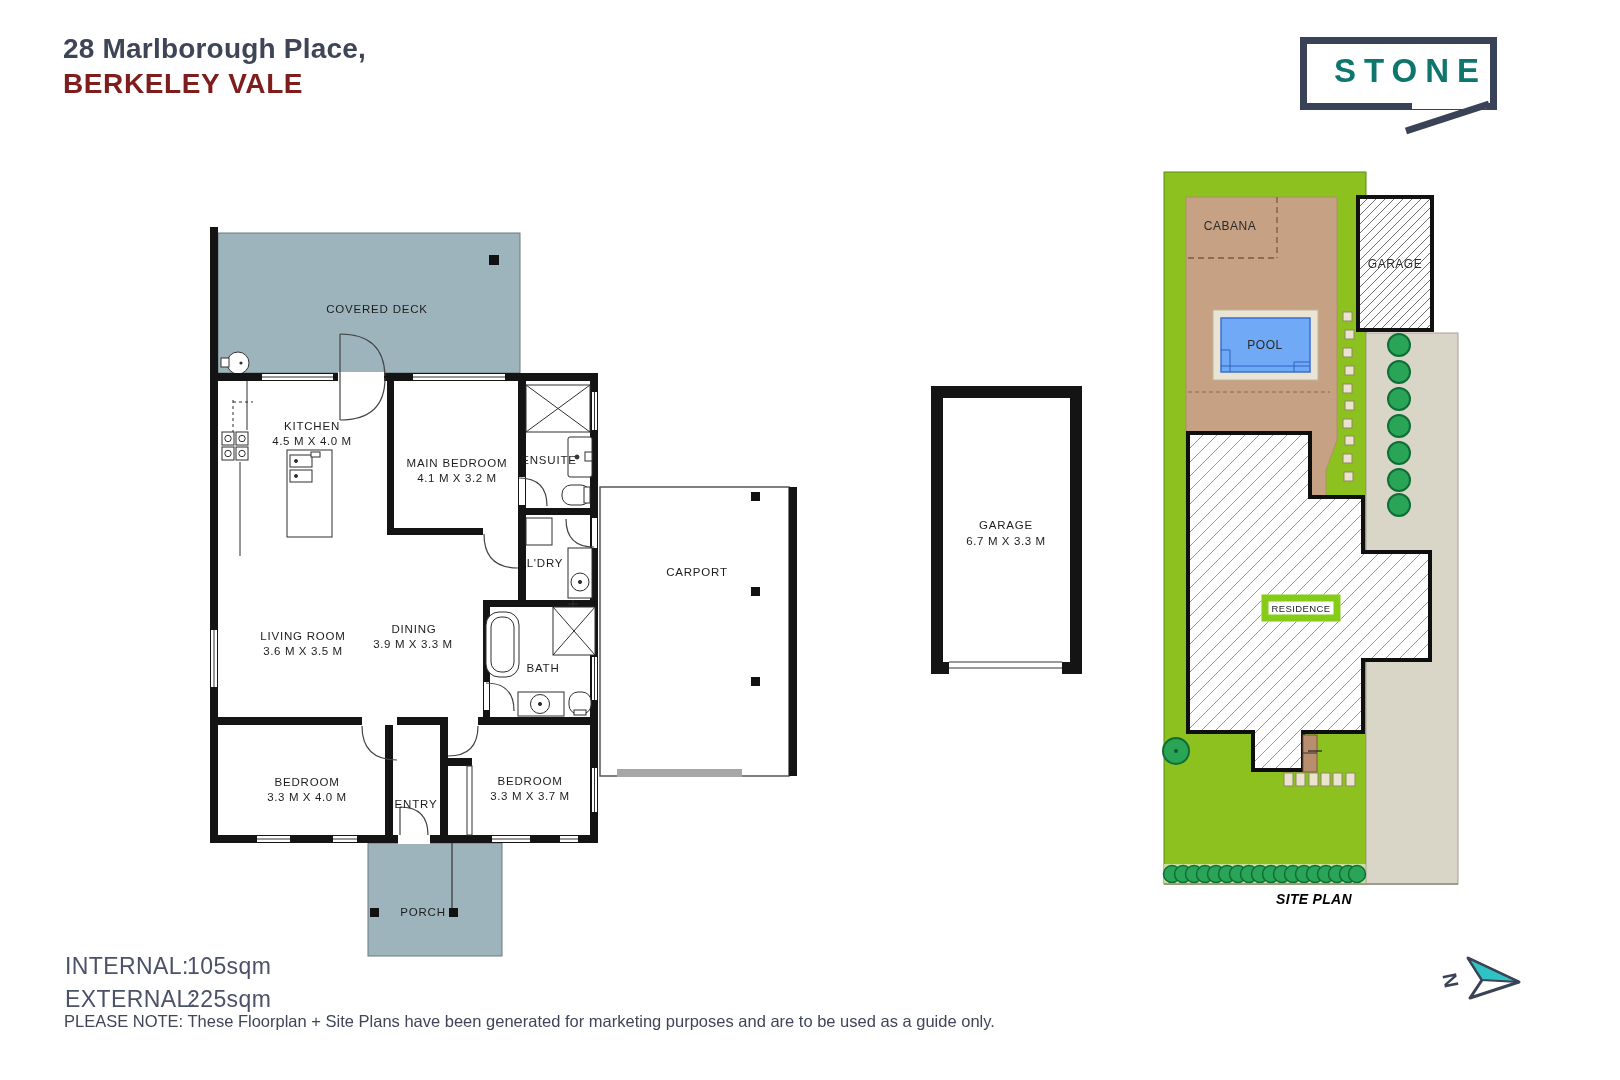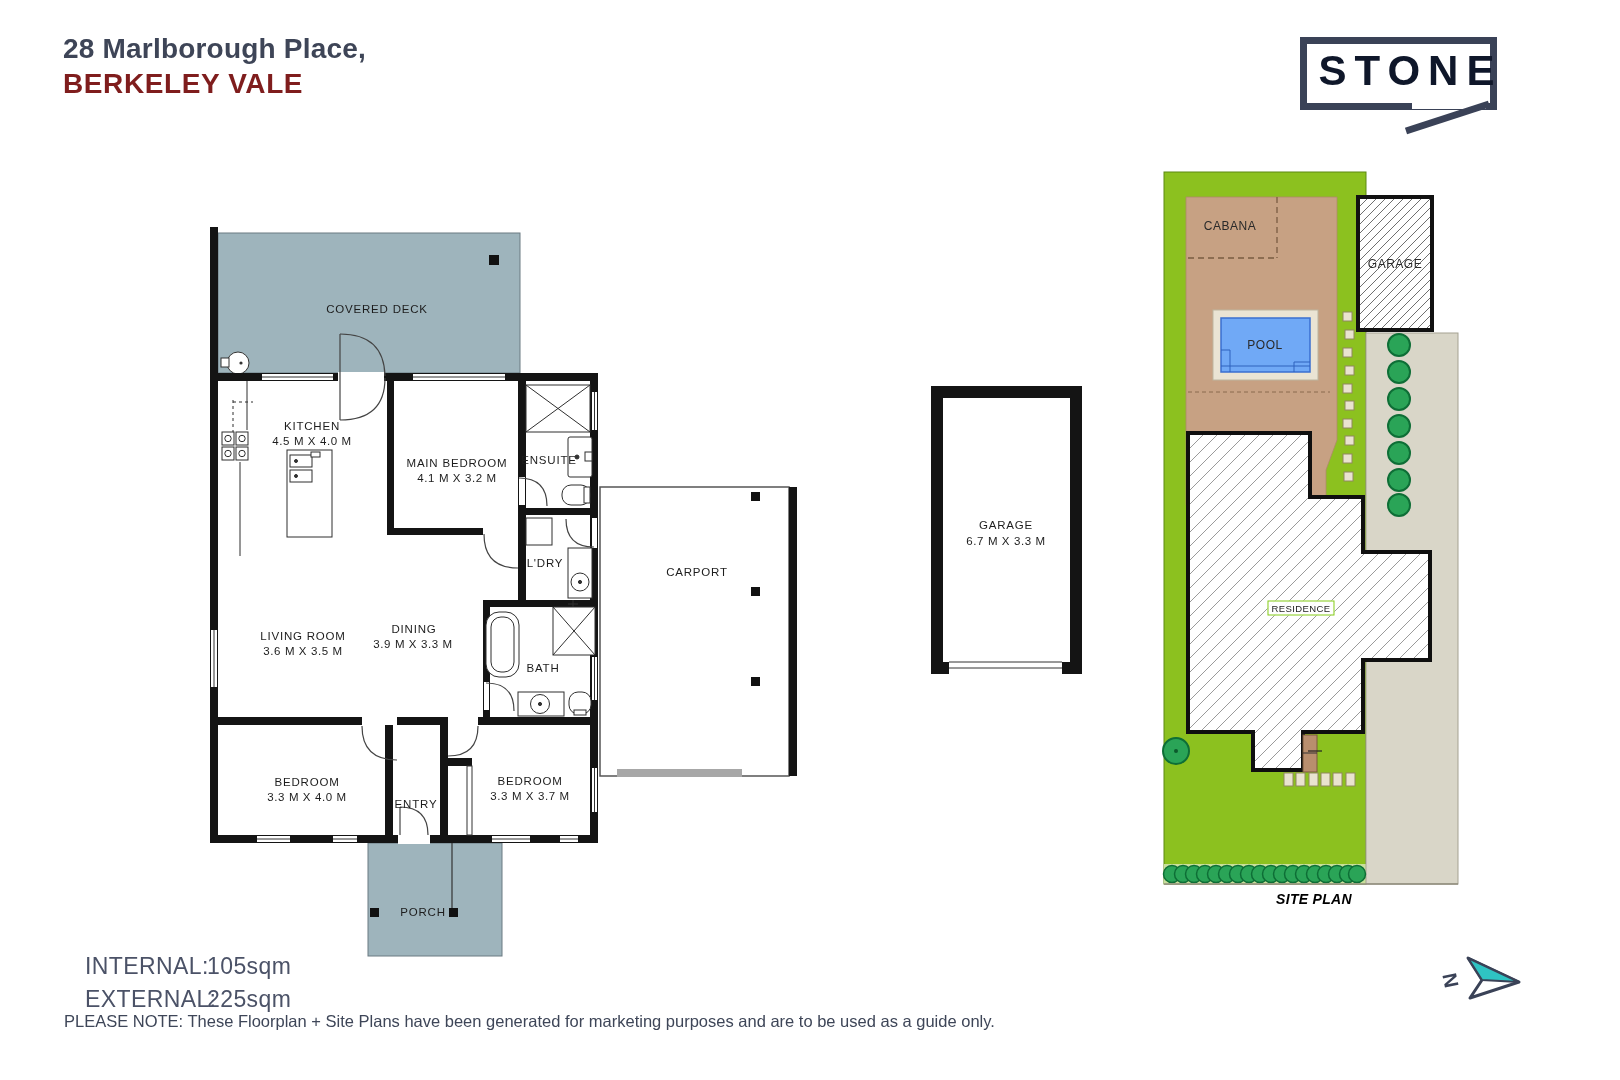--- a/index.html
+++ b/index.html
@@ -3,31 +3,31 @@
 <meta charset="utf-8">
 <style>
   html,body{margin:0;padding:0;background:#fff;}
   .page{position:relative;width:1620px;height:1036px;background:#fff;overflow:hidden;
         font-family:"Liberation Sans",sans-serif;}
   svg.plans{position:absolute;left:0;top:0;}
   .lbl{position:absolute;transform:translate(-50%,-50%);white-space:nowrap;
        font-size:11.5px;letter-spacing:.8px;color:#1d1d1d;text-align:center;}
   .lbl.dim{letter-spacing:.6px;}
   .lbl.site{font-size:12px;letter-spacing:.5px;color:#2a2a2a;}
-  .lbl.boxed{font-size:9.5px;letter-spacing:.4px;border:1px solid #84cc16;background:rgba(255,255,255,.92);
+  .lbl.boxed{font-size:9.5px;letter-spacing:.4px;border:7px solid #84cc16;background:rgba(255,255,255,.92);
              padding:0 3px;line-height:13px;}
   .lbl.caption{font-size:14px;font-weight:700;color:#000;letter-spacing:.3px;font-style:italic;}
   .title1{position:absolute;left:63px;top:33px;font-size:28px;font-weight:600;color:#3e4557;letter-spacing:.2px;}
   .title2{position:absolute;left:63px;top:68px;font-size:28px;font-weight:700;color:#7f1d1d;letter-spacing:.6px;}
   .logo-text{position:absolute;left:1300px;top:39px;width:197px;height:64px;display:flex;
-             align-items:center;justify-content:center;font-size:42px;font-weight:800;
-             letter-spacing:8px;padding-left:24px;box-sizing:border-box;color:#0f172a;}
+             align-items:center;justify-content:center;font-size:33px;font-weight:800;
+             letter-spacing:8px;padding-left:24px;box-sizing:border-box;color:#0f766e;}
   .areas{position:absolute;left:65px;top:953px;color:#4b5267;font-size:23px;letter-spacing:.4px;}
   .areas .row{display:flex;margin-bottom:6px;}
-  .areas .alabel{width:122px;margin-left:20px;}
+  .areas .alabel{width:122px;}
   .disclaimer{position:absolute;left:64px;top:1012px;font-size:16.5px;color:#3e4658;line-height:19.5px;}
 </style>
 </head>
 <body>
 
 <div class="page">
 
   <div class="title1">28 Marlborough Place,</div>
   <div class="title2">BERKELEY VALE</div>
 

